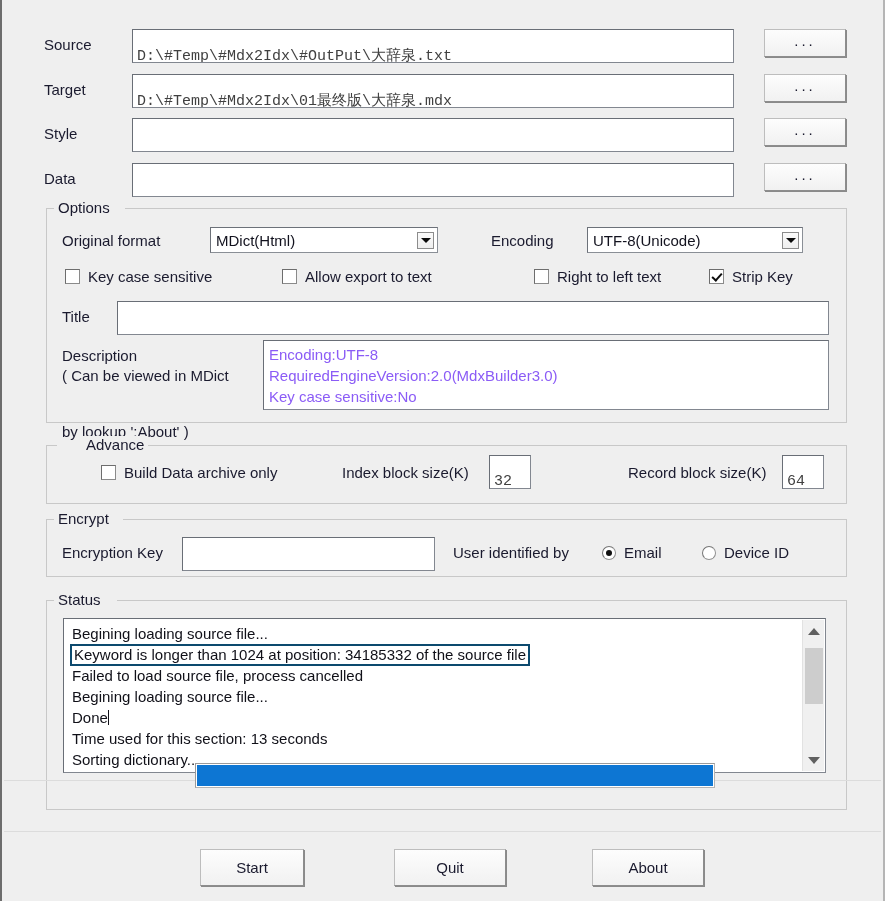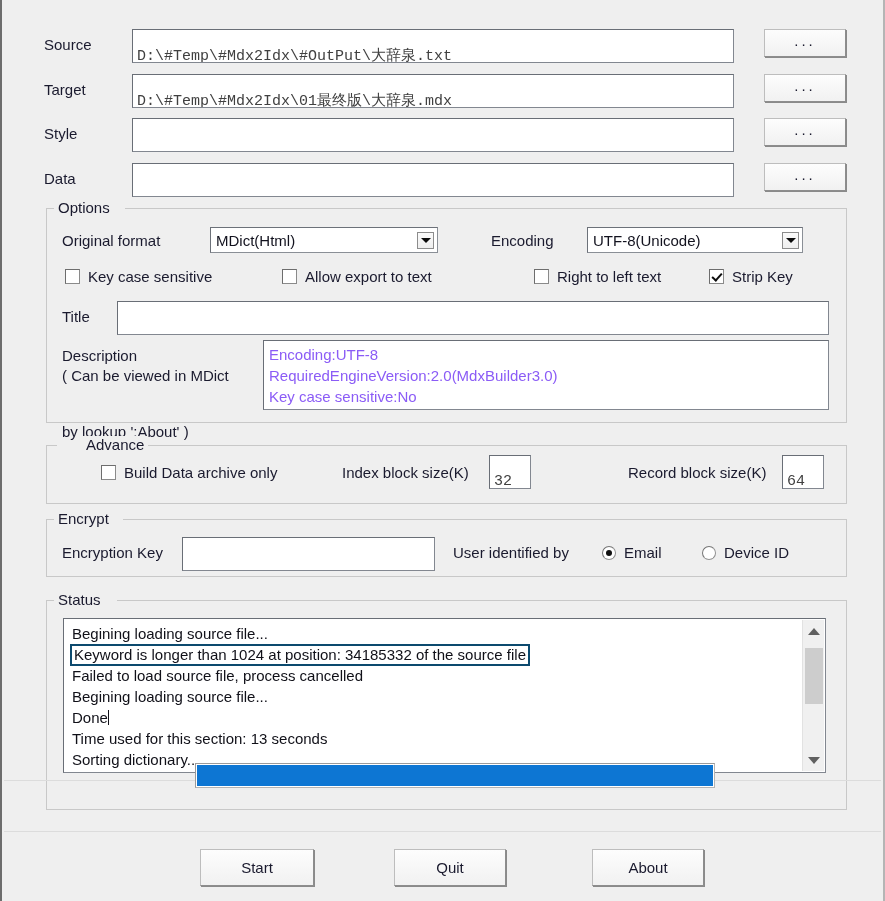--- a/index.html
+++ b/index.html
@@ -464,17 +464,17 @@
         </div>
     </div>
   </div>
 
   <div class="sep-line" style="left:2px; top:780px; right:2px;"></div>
   <div id="progress-track" style="left:193px; top:763px; width:520px; height:25px;">
     <div id="progress-fill" style="width: 100%;"></div>
   </div>
   <div class="sep-line" style="left:2px; top:831px; right:2px;"></div>
 
-  <div class="btn" style="position:absolute; left:198px; top:849px; width:114px; height:37px;">Start</div>
+  <div class="btn" style="position:absolute; left:198px; top:849px; width:104px; height:37px;">Start</div>
   <div class="btn" style="position:absolute; left:590px; top:849px; width:112px; height:37px;">About</div>
   <div class="btn" style="position:absolute; left:392px; top:849px; width:112px; height:37px;">Quit</div>
 
 </div>
 
 </body></html>

